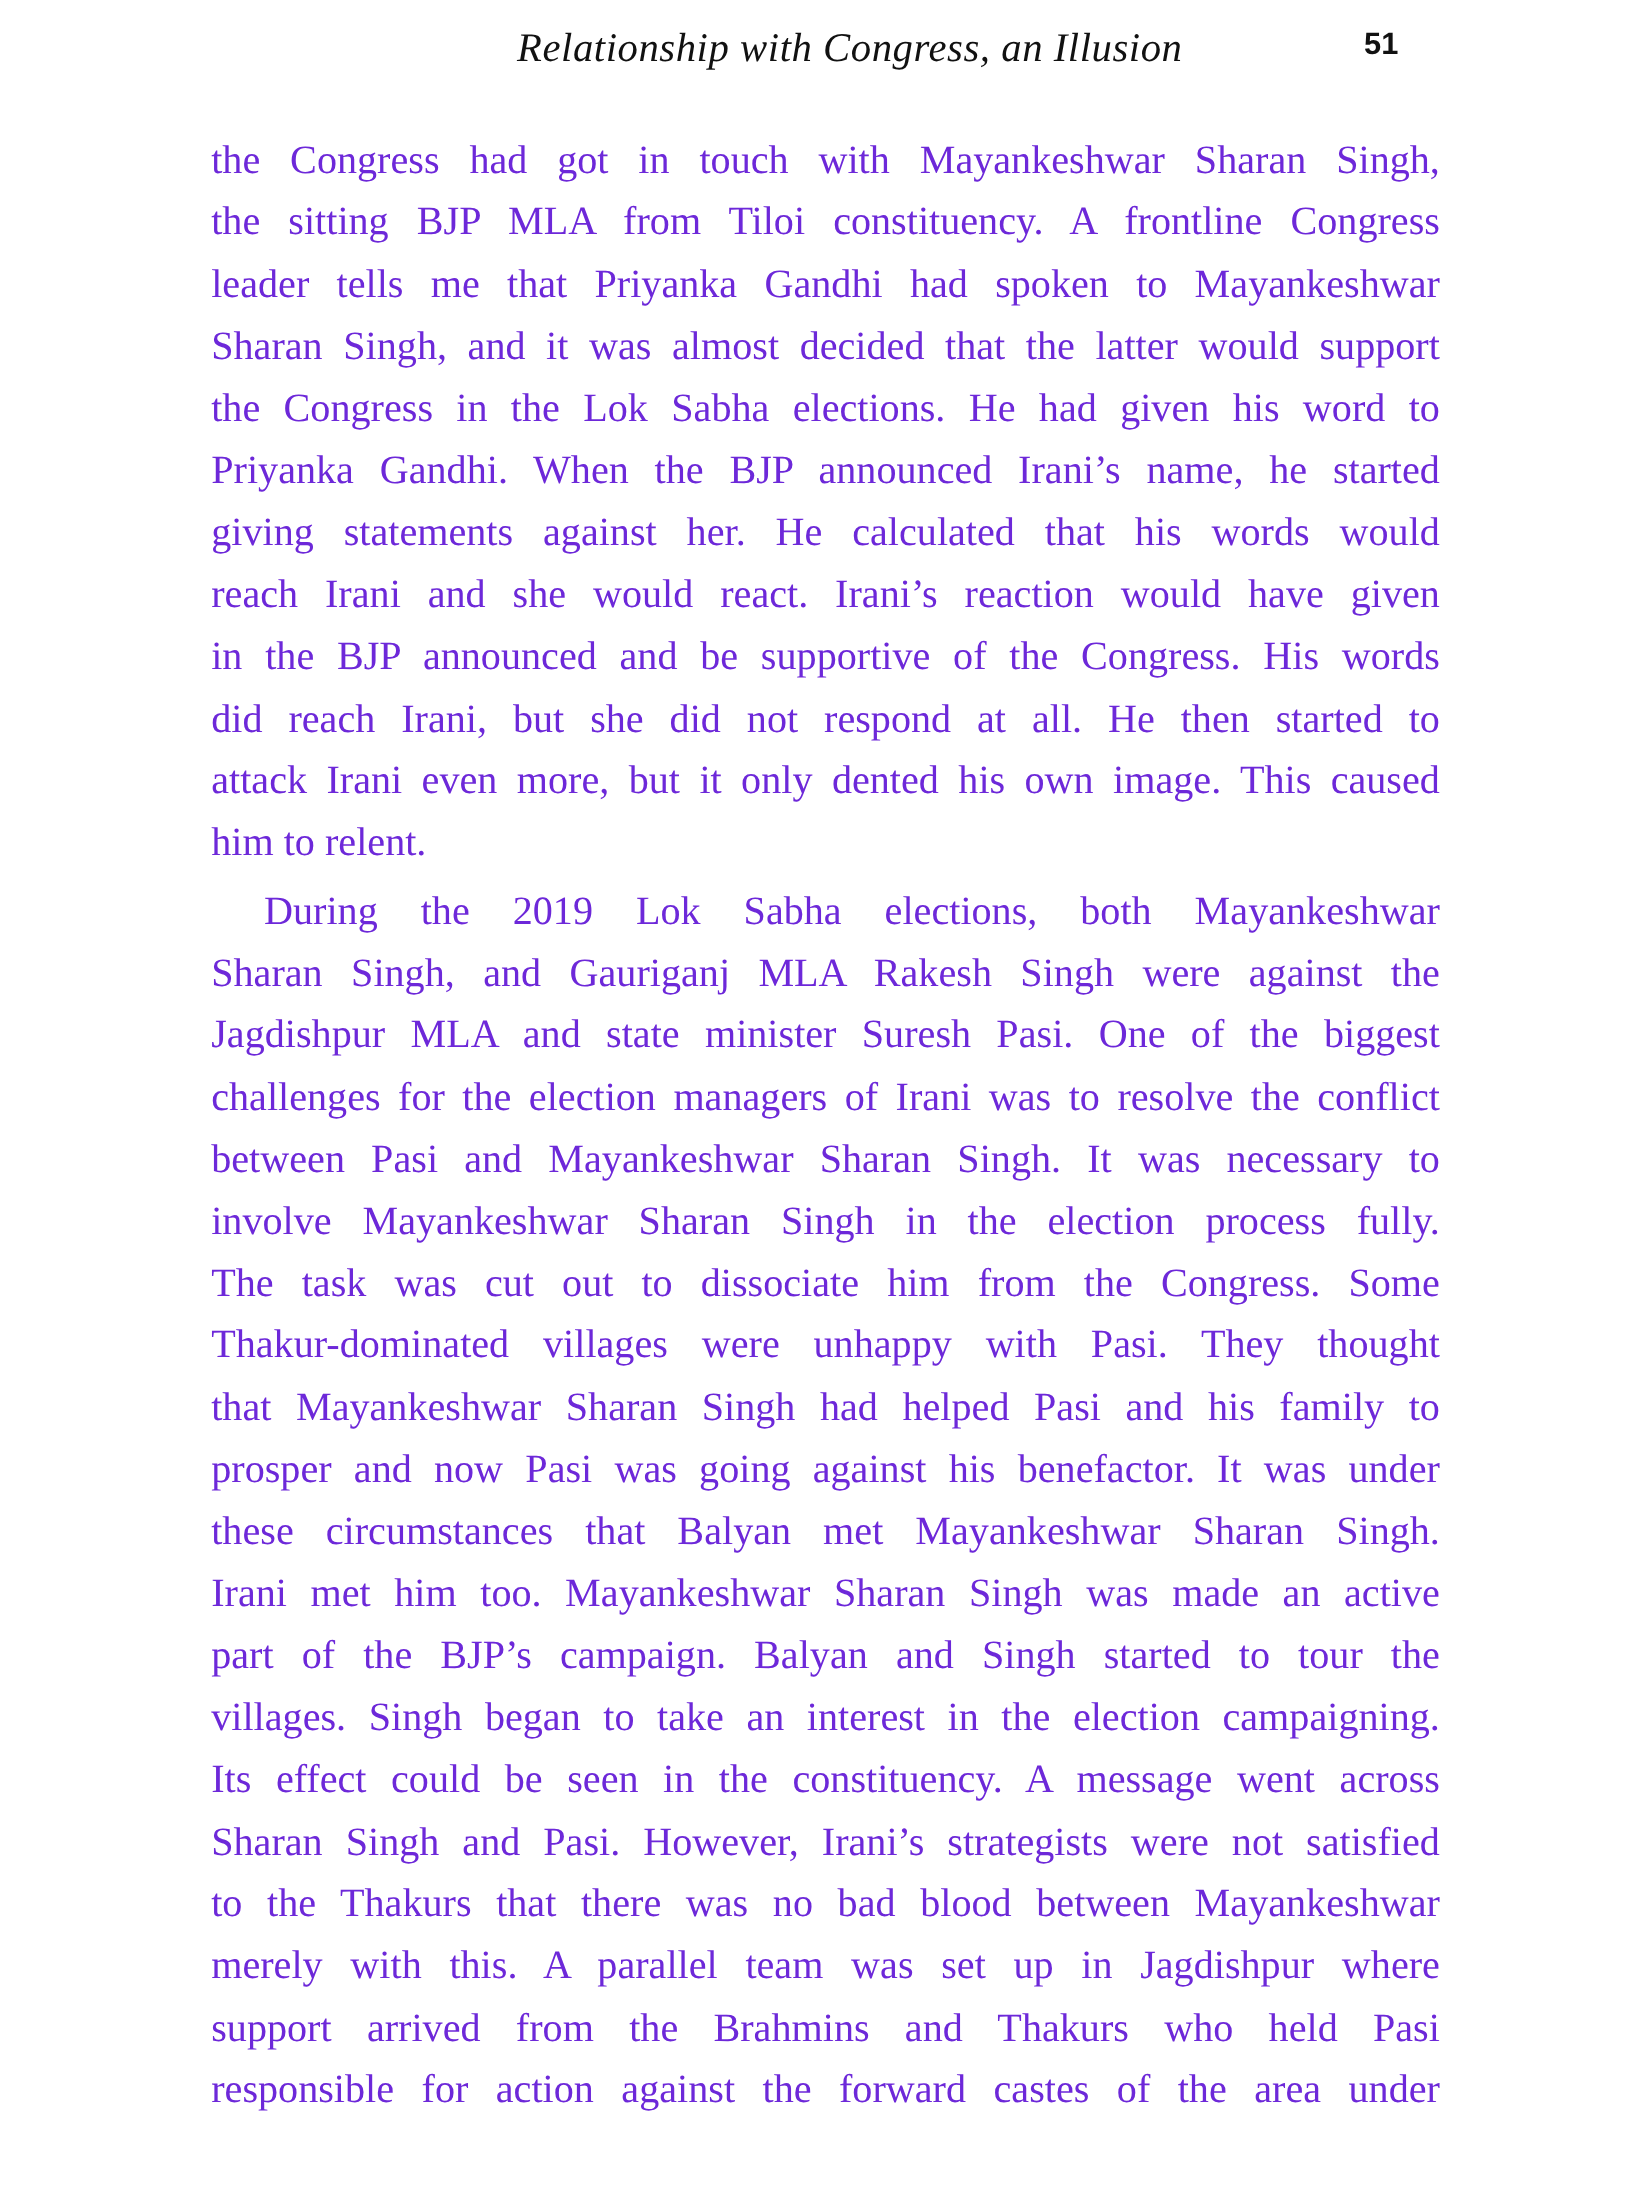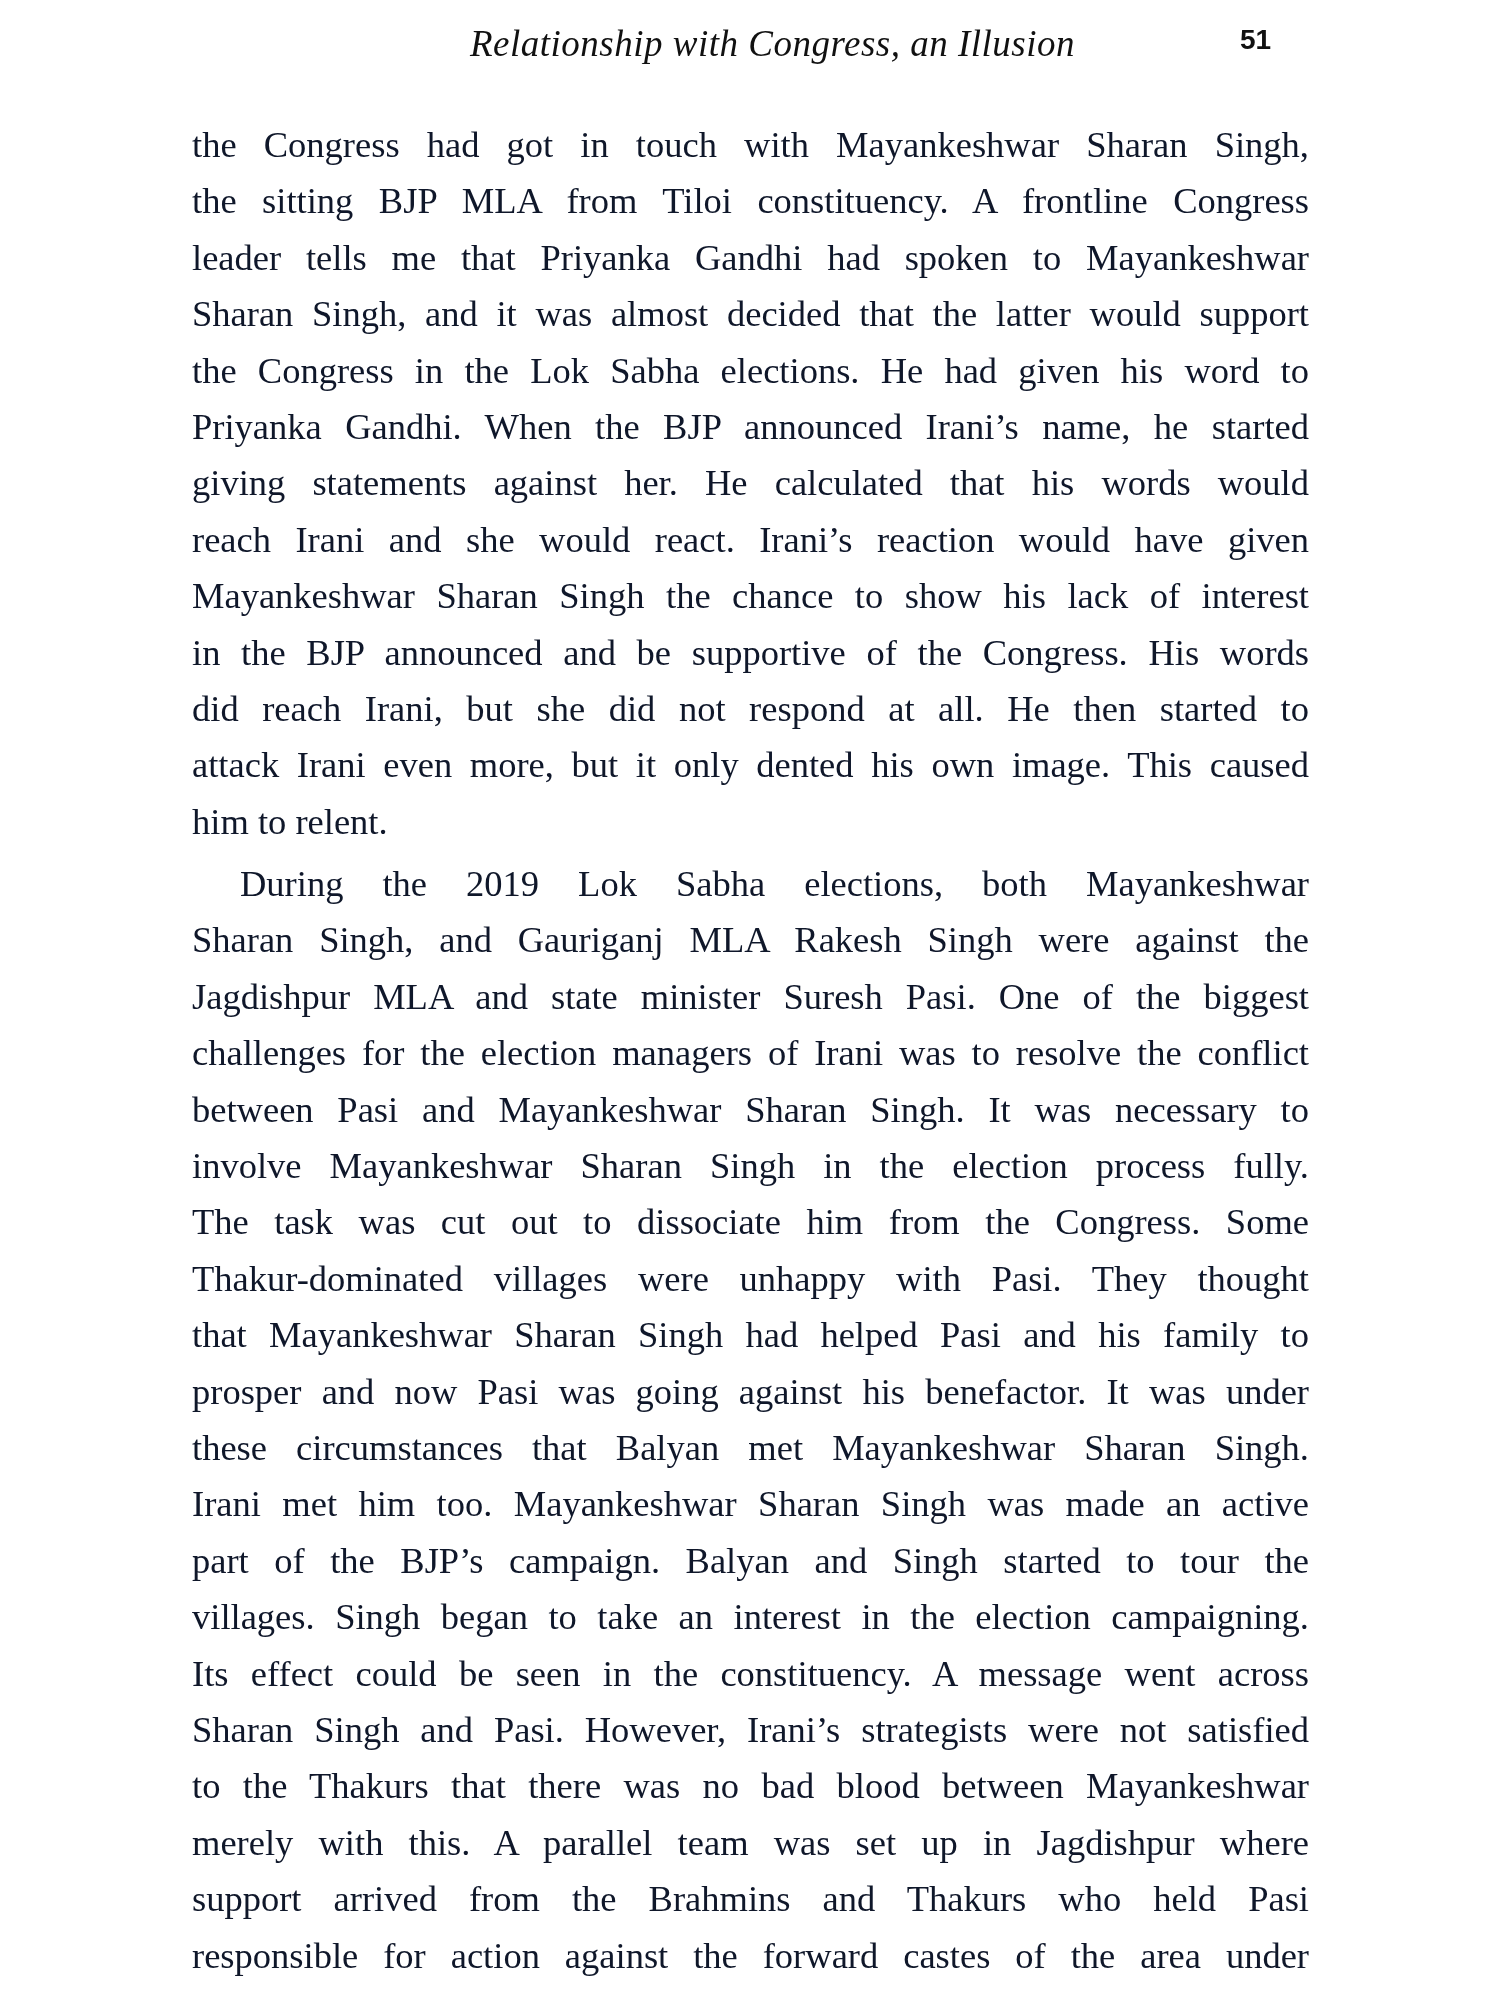--- a/index.html
+++ b/index.html
@@ -15,21 +15,21 @@
     letter-spacing: 0.5px; white-space: nowrap;
   }
   .page-number {
     position: absolute; top: 24px; left: 1240px;
     font-family: "Liberation Sans", "DejaVu Sans", sans-serif;
     font-weight: bold; font-size: 28px; color: #111;
   }
   .body-text {
     position: absolute; left: 192px; top: 117px; width: 1117px;
     font-family: "Liberation Serif", "DejaVu Serif", serif;
-    font-size: 36.5px; color: #0f172a;
+    font-size: 36.5px; color: #6d28d9;
   }
   .line {
     display: block; height: 56.4px; line-height: 56.4px;
     text-align: justify; text-align-last: justify; white-space: nowrap;
     overflow: visible;
   }
   .line.last { text-align-last: left; }
   .line.indent { padding-left: 48px; }
   .para-gap { display: block; height: 6px; }
 </style>
@@ -43,21 +43,20 @@
   <div class="body-text">
     <div class="paragraph">
       <span class="line">the Congress had got in touch with Mayankeshwar Sharan Singh,</span>
       <span class="line">the sitting BJP MLA from Tiloi constituency. A frontline Congress</span>
       <span class="line">leader tells me that Priyanka Gandhi had spoken to Mayankeshwar</span>
       <span class="line">Sharan Singh, and it was almost decided that the latter would support</span>
       <span class="line">the Congress in the Lok Sabha elections. He had given his word to</span>
       <span class="line">Priyanka Gandhi. When the BJP announced Irani’s name, he started</span>
       <span class="line">giving statements against her. He calculated that his words would</span>
       <span class="line">reach Irani and she would react. Irani’s reaction would have given</span>
-      <span class="line">Mayankeshwar Sharan Singh the chance to show his lack of interest</span>
       <span class="line">in the BJP announced and be supportive of the Congress. His words</span>
       <span class="line">did reach Irani, but she did not respond at all. He then started to</span>
       <span class="line">attack Irani even more, but it only dented his own image. This caused</span>
       <span class="line last">him to relent.</span>
     </div>
     <span class="para-gap"></span>
     <div class="paragraph">
       <span class="line indent">During the 2019 Lok Sabha elections, both Mayankeshwar</span>
       <span class="line">Sharan Singh, and Gauriganj MLA Rakesh Singh were against the</span>
       <span class="line">Jagdishpur MLA and state minister Suresh Pasi. One of the biggest</span>

